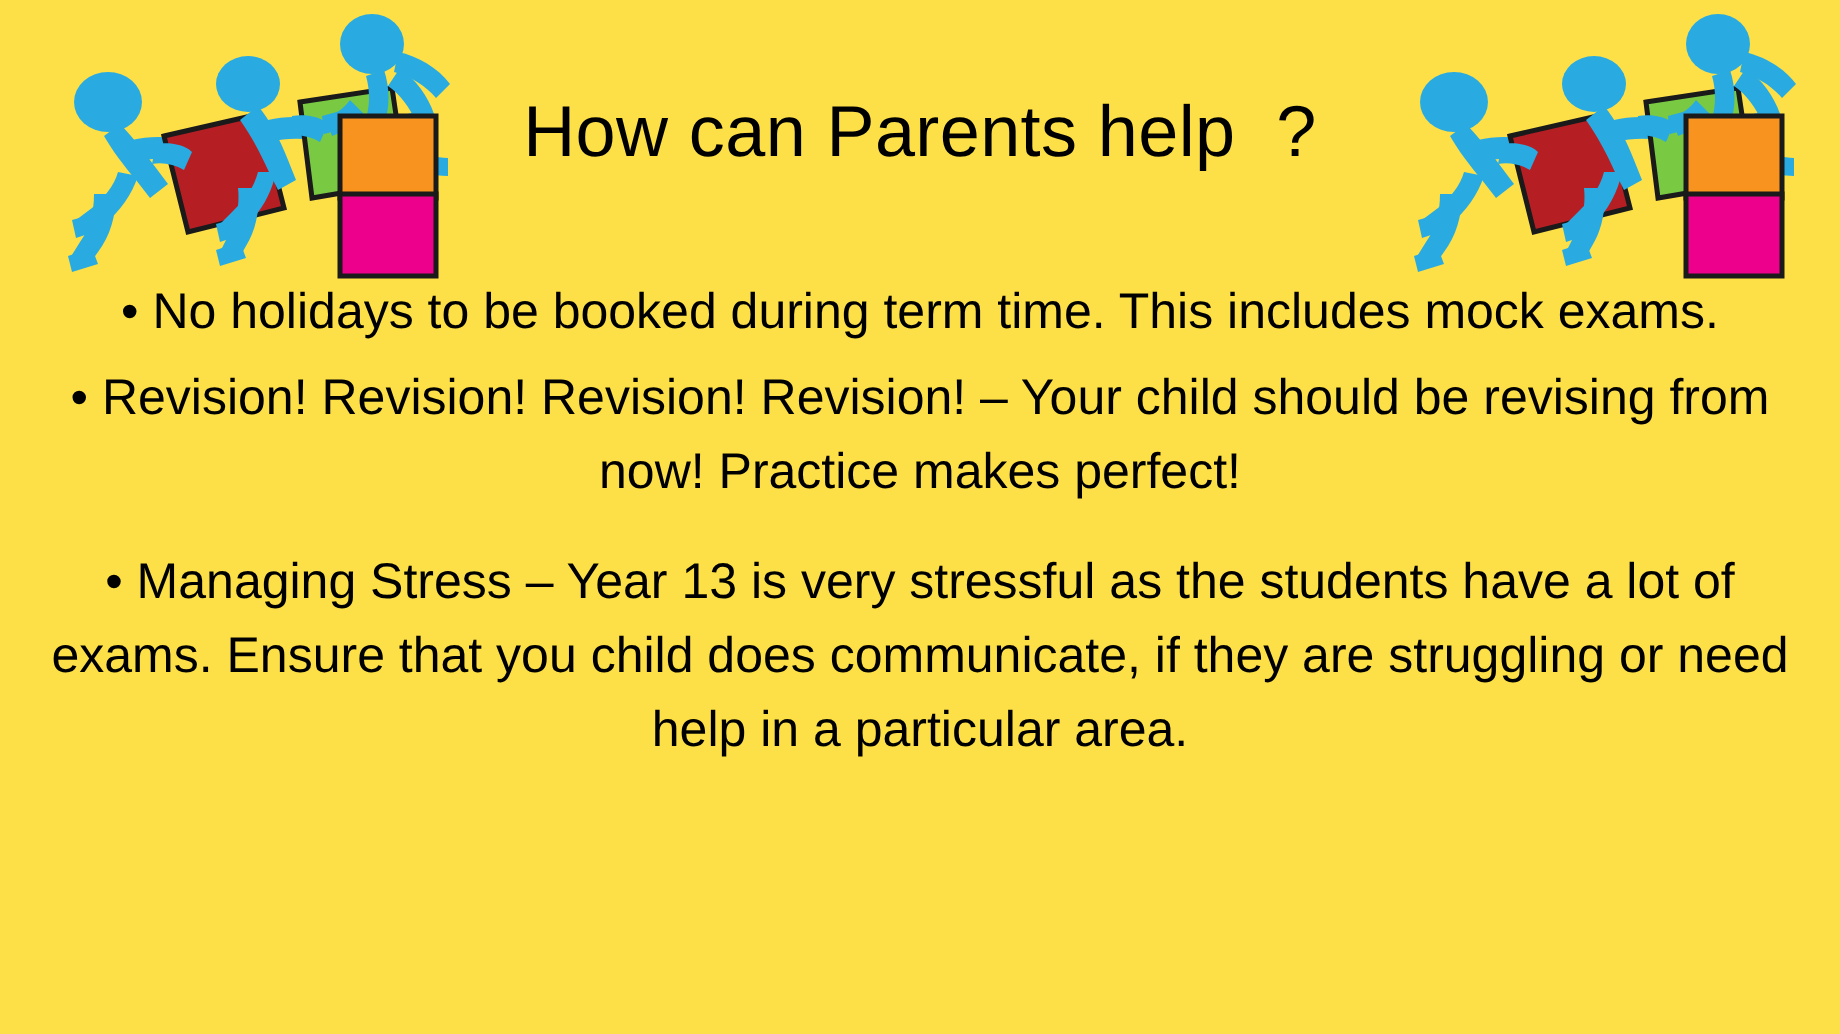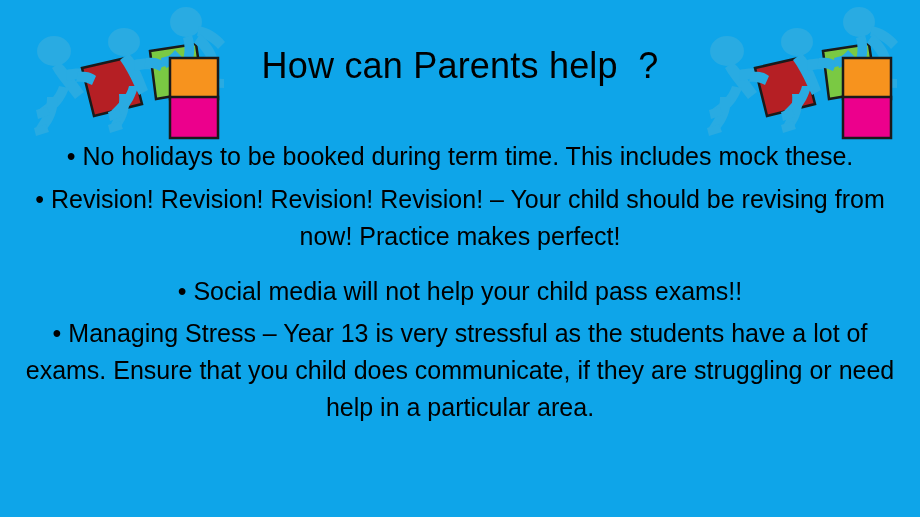--- a/index.html
+++ b/index.html
@@ -11,21 +11,21 @@
     width: 920px;
     height: 517px;
     overflow: hidden;
     font-family: "Liberation Sans", sans-serif;
     color: #000000;
   }
   #slide {
     position: relative;
     width: 920px;
     height: 517px;
-    background: #0ea5e9;
+    background: #fde047;
   }
 
   
   .clipart {
     position: absolute;
     top: 2px;
     width: 205px;
     height: 138px;
   }
   .clipart.left  { left: 22px; }
@@ -175,19 +175,18 @@
       </g>
       <g>
         <rect x="148" y="95" width="48" height="41" fill="#EC008C" stroke="#1A1A1A" stroke-width="2.5"></rect>
       </g>
     </svg>
   </div>
 
   <div id="title">How can Parents help  ?</div>
 
   <div id="body">
-    <p class="bullet b1">• No holidays to be booked during term time. This includes mock these.</p>
+    <p class="bullet b1">• No holidays to be booked during term time. This includes mock exams.</p>
     <p class="bullet b3">• Revision! Revision! Revision! Revision! – Your child should be revising from now! Practice makes perfect!</p>
-    <p class="bullet b4">• Social media will not help your child pass exams!!</p>
     <p class="bullet b5">• Managing Stress – Year 13 is very stressful as the students have a lot of exams. Ensure that you child does communicate, if they are struggling or need help in a particular area.</p>
   </div>
 
 </div>
 
 </body></html>

